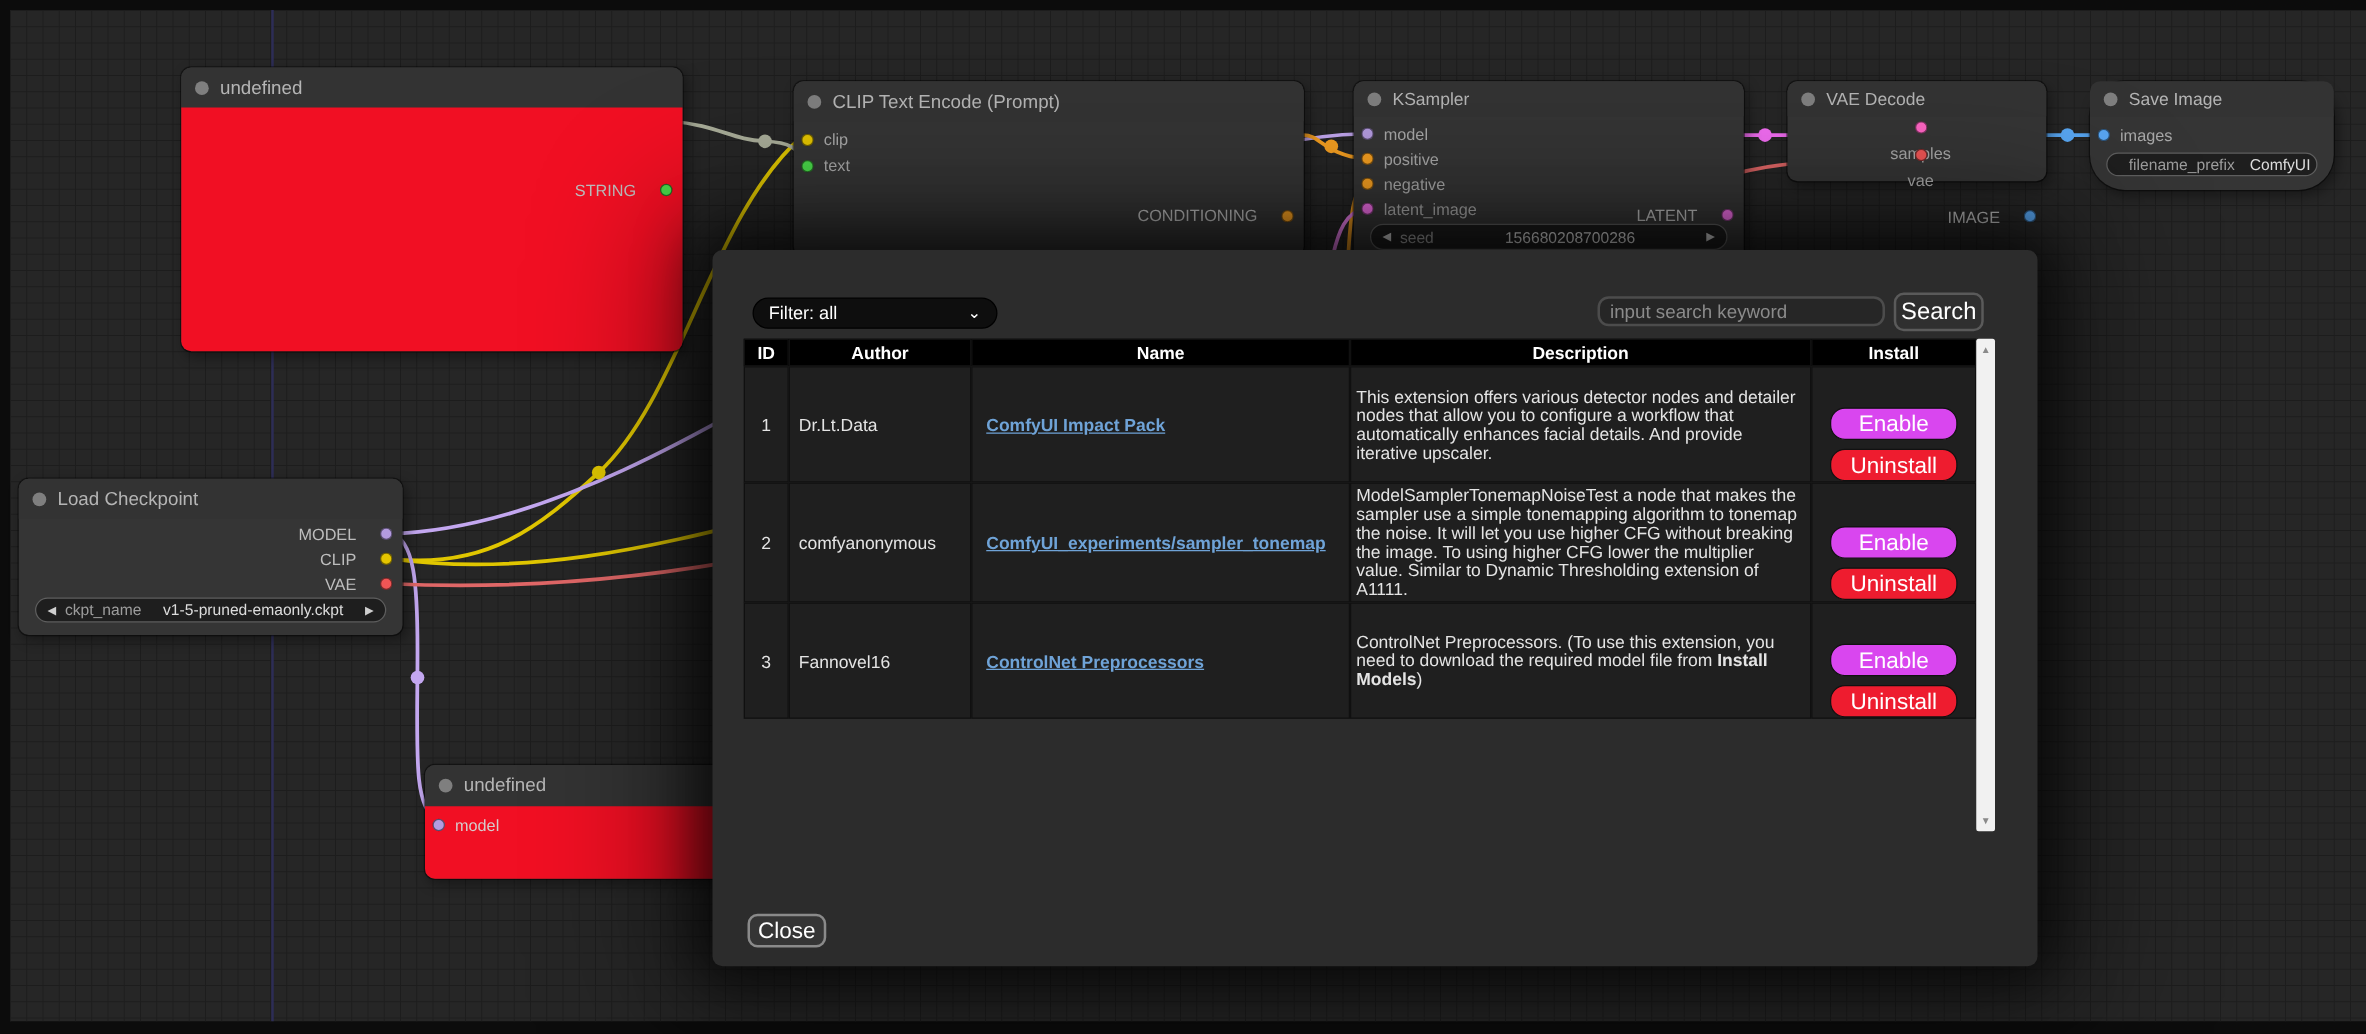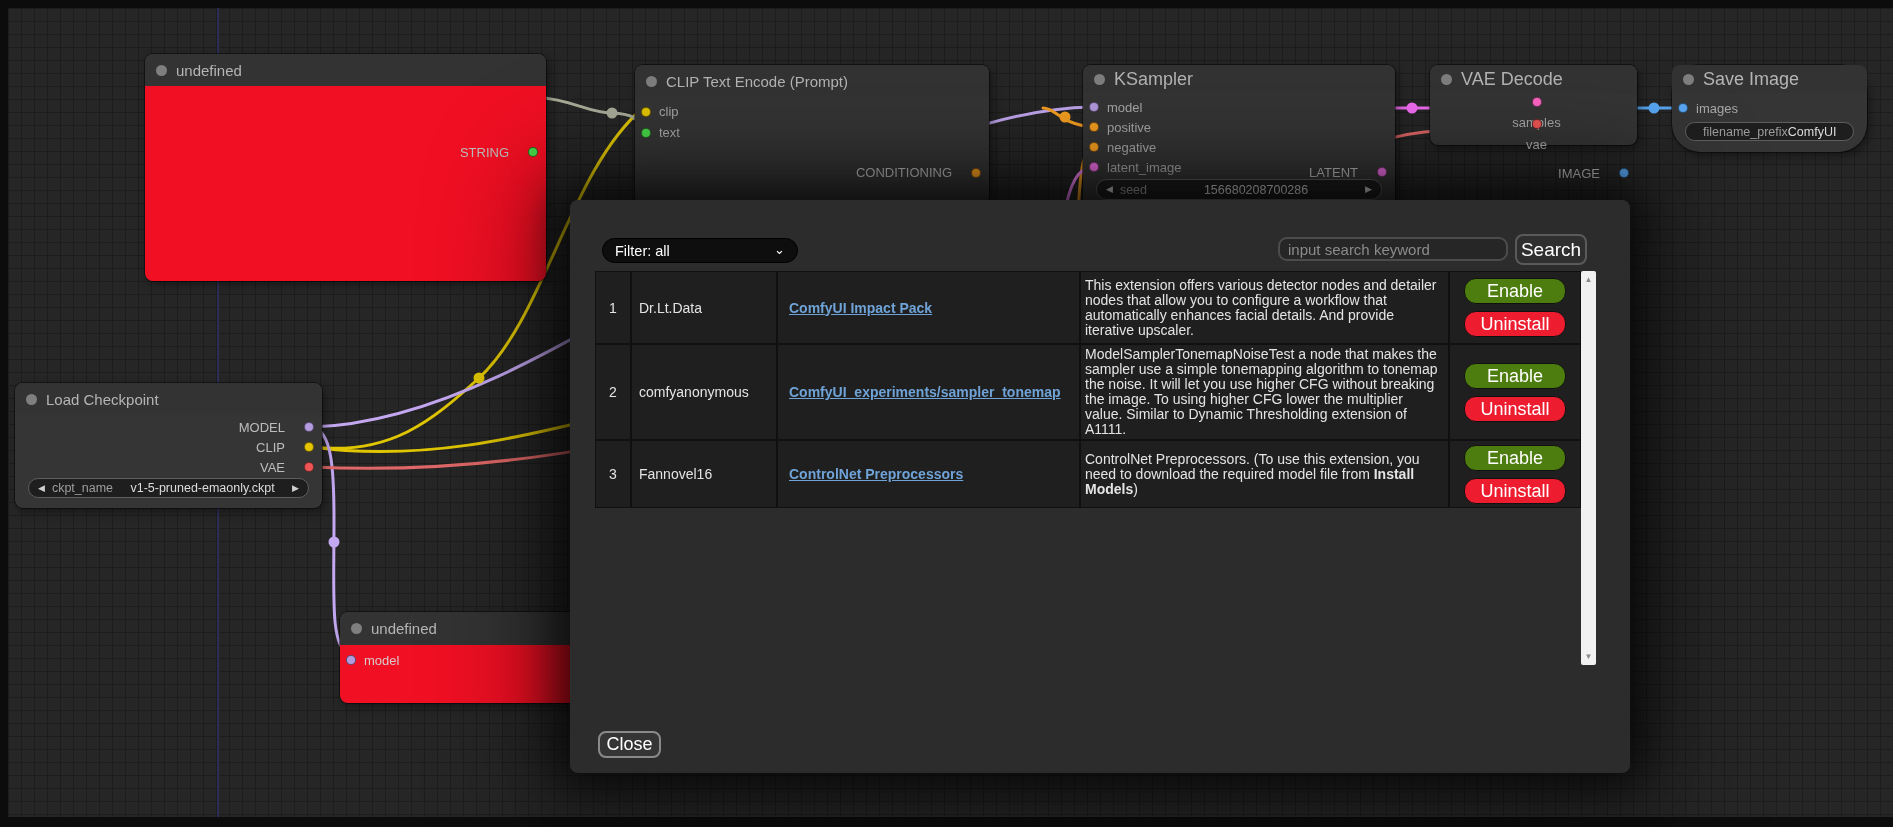--- a/index.html
+++ b/index.html
@@ -23,21 +23,21 @@
   
   .node {
     position:absolute; z-index:3; border-radius:8px; background:#353535;
     box-shadow:0 0 0 1px rgba(0,0,0,.45), 3px 4px 10px rgba(0,0,0,.4);
   }
   .node-title {
     display:flex; align-items:center; gap:9px; padding-left:11px;
     background:#333333; color:#b5b5b5; border-radius:8px 8px 0 0;
   }
   .t32 .node-title { height:32px; font-size:15px; }
-  .t28 .node-title { height:28px; font-size:18px; }
+  .t28 .node-title { height:28px; font-size:14px; }
   .title-dot { width:11px; height:11px; border-radius:50%; background:#7f7f7f; flex:0 0 auto; }
   .node-body { position:relative; }
   .body-red { background:#f10f23; border-radius:0 0 8px 8px; }
   .rows { padding-top:4px; }
   .in-row { display:flex; align-items:center; gap:8px; padding-left:6px; font-size:13px; color:#a8a8a8; }
   #node-clip .in-row { height:21px; }
   #node-ksampler .in-row { height:20px; }
   #node-vae .in-row { height:22px;flex-direction:column; }
   #node-save .in-row { height:22px; }
   #node-model .in-row { height:22px; padding-top:8px; color:#d6cccc; }
@@ -45,38 +45,38 @@
   .outs-stack .out-row { position:static; justify-content:flex-end; height:20px; padding-right:0; }
   .outs-stack { position:absolute; top:34px; right:8px; display:flex; flex-direction:column; }
   .dot { width:10px; height:10px; border-radius:50%; border:1px solid rgba(0,0,0,.5); flex:0 0 auto; }
   .dot.green{background:#4ad94a;} .dot.yellow{background:#e5c500;} .dot.orange{background:#f7a021;}
   .dot.purple{background:#b49be0;} .dot.pink{background:#f06ee6;} .dot.hotpink{background:#ff66c4;}
   .dot.red{background:#f05555;} .dot.blue{background:#58a6f2;}
 
   #node-string { left:145px; top:54px; width:401px; height:227px; }
   #node-string .out-row { top:86px; height:24px; }
   #node-string .body-red { height:195px; }
-  #node-clip { left:635px; top:65px; width:354px; height:140px; }
+  #node-clip { left:635px; top:65px; width:408px; height:140px; }
   #node-clip .out-row { top:97px; height:21px; }
   #node-ksampler { left:1083px; top:65px; width:312px; height:145px; }
   #node-ksampler .out-row { top:97px; height:20px;margin-left:14px; }
   #node-vae { left:1430px; top:65px; width:207px; height:80px; }
   #node-vae .out-row { top:97px; height:22px; }
   #node-save { left:1672px; top:65px; width:195px; height:87px;border-radius:28px; }
   #node-ckpt { left:15px; top:383px; width:307px; height:125px; }
   #node-model { left:340px; top:612px; width:330px; height:91px; }
   #node-model .node-title { height:33px; }
   #node-model .body-red { height:58px; }
 
   .widget-pill, .widget-kv {
     position:absolute; background:#1e1e1e; border:1px solid #5e5e5e; border-radius:12px;
     display:flex; align-items:center; font-size:12.5px; color:#9d9d9d;
   }
   .widget-pill { padding:0 9px; gap:7px; }
-  .widget-kv { padding:0 17px; justify-content:space-between; }
+  .widget-kv { padding:0 17px; justify-content:space-between;gap:12px; }
   .wvalue { flex:1; text-align:center; color:#dcdcdc; }
   .widget-kv .wvalue { flex:0 0 auto; }
   .arr { font-size:9px; color:#cfcfcf; line-height:1; }
   #node-ksampler .widget-pill { left:13px; top:114px; width:286px; height:21px; }
   #node-ckpt .widget-pill { left:13px; top:95px; width:281px; height:20px; }
   #node-save .widget-kv { left:13px; top:57px; width:169px; height:19px; }
 
   
   .modal {
     position:absolute; left:570px; top:200px; width:1060px; height:573px; z-index:5;
@@ -113,21 +113,21 @@
   td.c-name { padding-left:11px; }
   td.c-name a { color:#6fa3d7; font-weight:bold; text-decoration:underline; font-size:14px; }
   td.c-desc { vertical-align:top; padding:2px 4px; line-height:15px; font-size:14px; }
   td.c-install { }
   tr.r1 td { height:73px; } tr.r2 td { height:93px; } tr.r3 td { height:68px; }
   .btn-stack { display:flex; flex-direction:column; align-items:center; gap:7px; }
   .btn-stack button {
     width:102px; height:26px; border-radius:12px; color:#fff; font-size:18px;
     font-family:"Liberation Sans",sans-serif; border:1px solid #111; cursor:pointer; line-height:1;
   }
-  button.enable { background:#4d7c0f; }
+  button.enable { background:#d946ef;margin-top:32px; }
   button.uninstall { background:#ee1c2f; }
   .vscroll {
     position:relative; width:15px; height:394px; background:#f1f1f1; border-radius:2px; flex:0 0 auto;
   }
   .vscroll .sc-up, .vscroll .sc-down {
     position:absolute; left:0; width:100%; text-align:center; font-size:8px; color:#8a8a8a;
   }
   .vscroll .sc-up { top:4px; } .vscroll .sc-down { bottom:4px; }
   .close-btn {
     position:absolute; left:28px; top:531px; width:63px; height:27px;
@@ -323,20 +323,27 @@
     <div class="table-zone">
       <table class="ext">
         <colgroup>
           <col style="width:36px">
             <col style="width:146px">
             <col style="width:303px">
             <col style="width:369px">
             <col style="width:132px">
         </colgroup>
         <tbody>
+            <tr>
+          <th>ID</th>
+          <th>Author</th>
+          <th>Name</th>
+          <th>Description</th>
+          <th>Install</th>
+        </tr>
         <tr class="r1">
           <td class="c-id">1</td>
           <td class="c-author">Dr.Lt.Data</td>
           <td class="c-name">
             <a href="#">ComfyUI Impact Pack</a>
           </td>
           <td class="c-desc">
             <span>This extension offers various detector nodes and detailer nodes that allow you to configure a workflow that automatically enhances facial details. And provide iterative upscaler.</span><b></b><span></span>
           </td>
           <td class="c-install">

